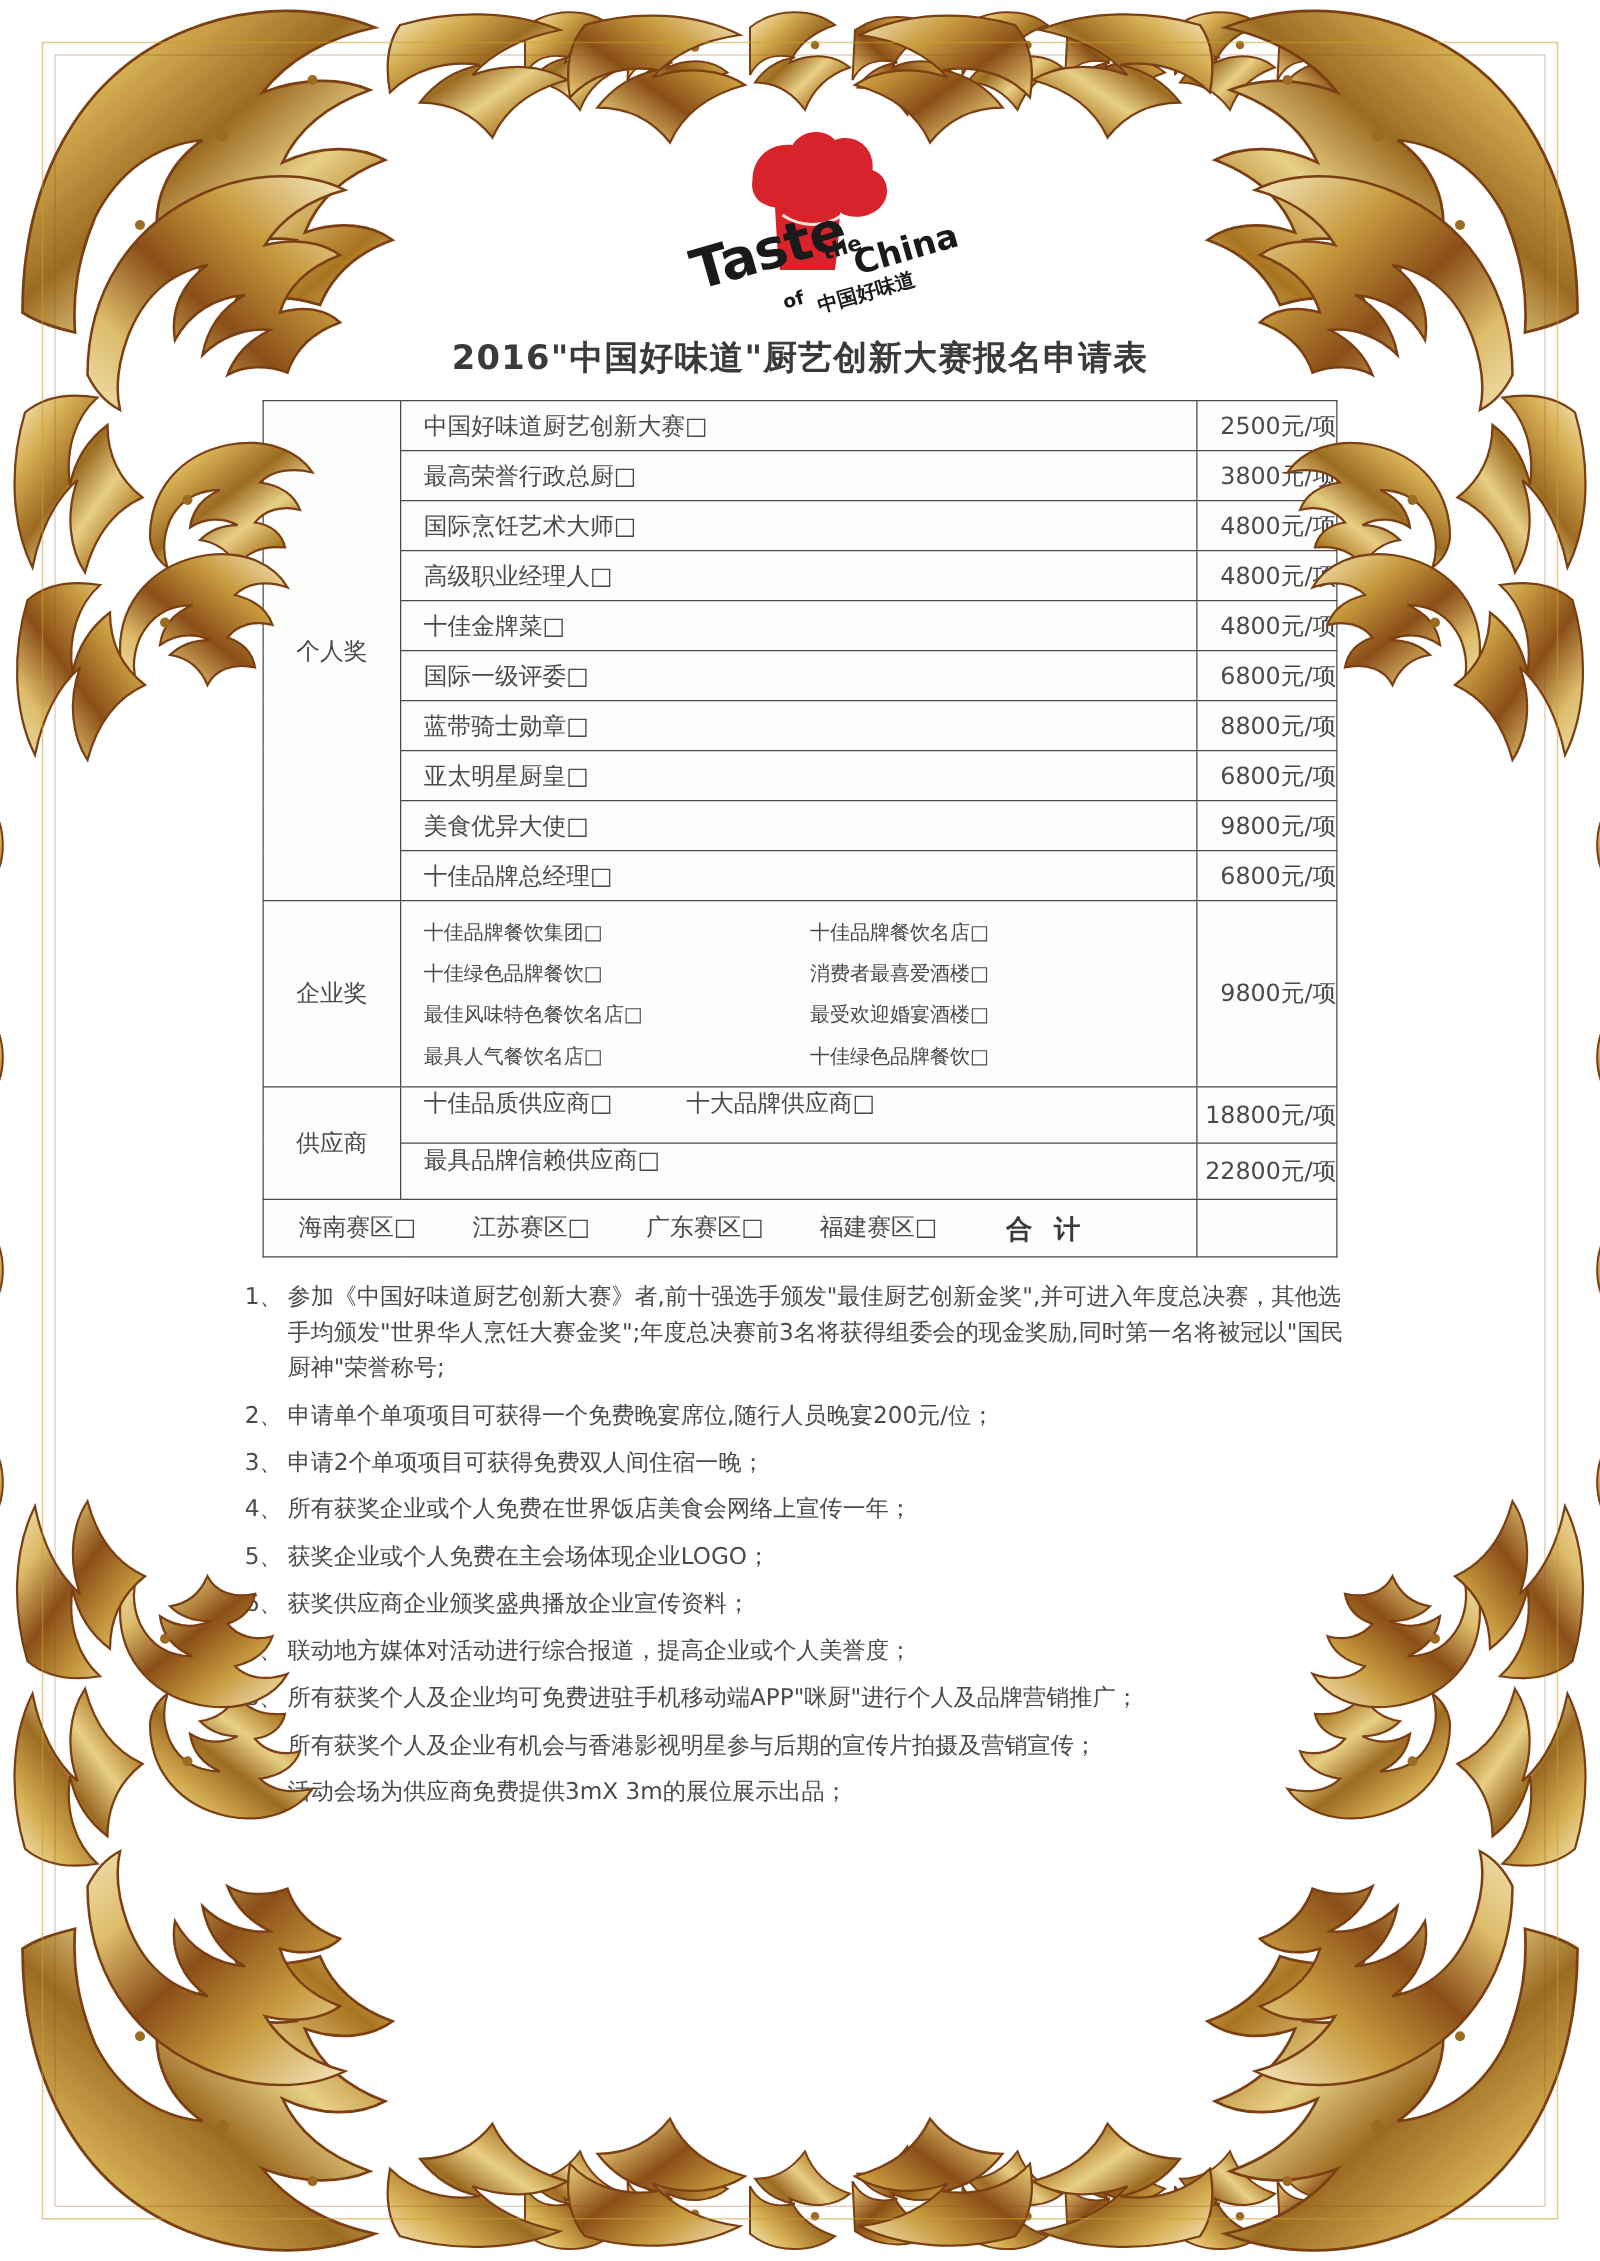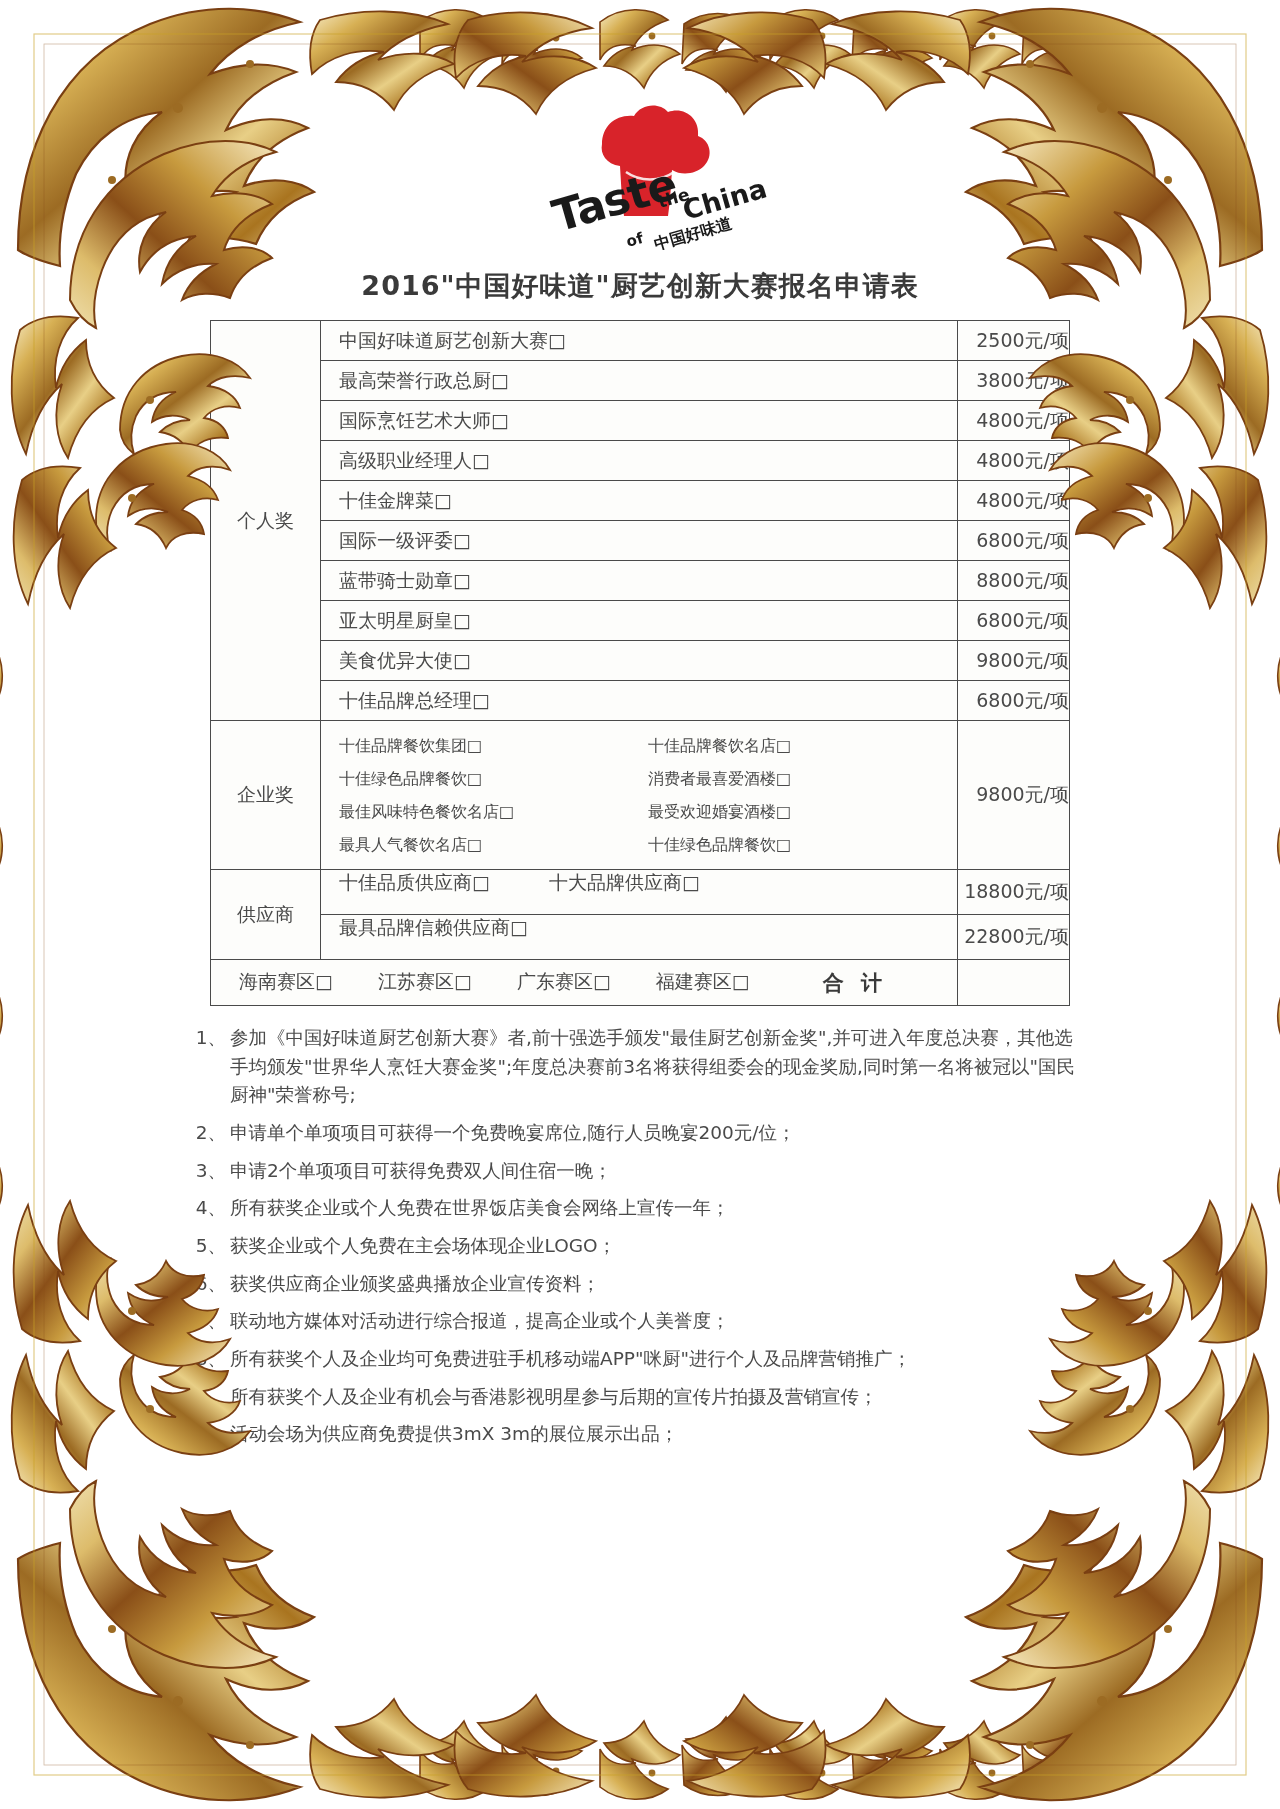--- a/index.html
+++ b/index.html
@@ -95,21 +95,21 @@
   .sup-two .sup-a{ width:210px; }
   .region-row td{
     height:46px;
     vertical-align:middle;
   }
   .region-inner{
     display:flex; align-items:flex-start; padding-left:28px;
   }
   .region-inner .reg{ margin-right:45px; white-space:nowrap; }
   .region-inner .total{
-    margin-left:28px;
+    margin-left:10px;
     font-weight:bold;
     font-size:21px;
     color:#3a3a3a;
     letter-spacing:5px;
   }
   .region-blank{ width:112px; }
 
   
   #notes{
     width:900px;

